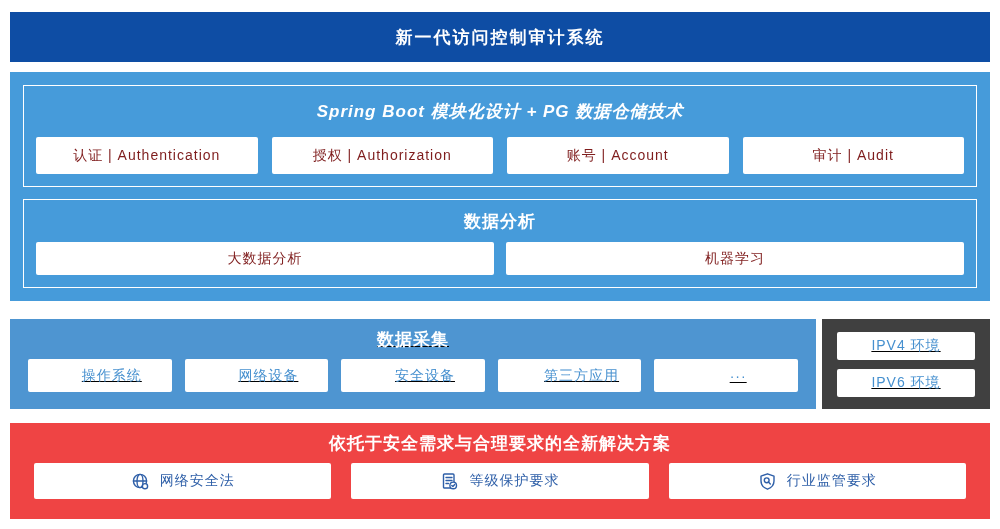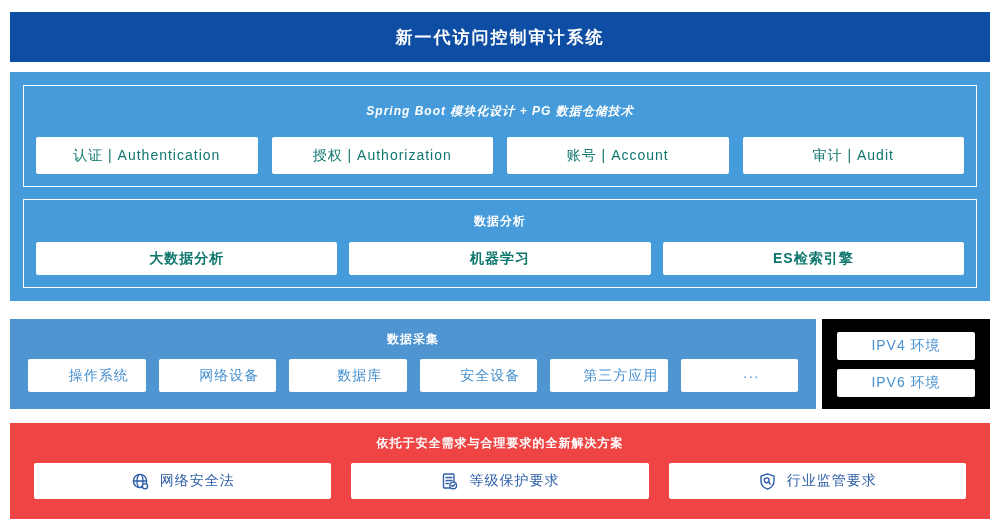--- a/index.html
+++ b/index.html
@@ -19,45 +19,45 @@
     margin-bottom:10px;
   }
 
   
   .platform {
     background:#469bda; padding:13px; margin-bottom:18px;
     display:flex; flex-direction:column; gap:12px;
   }
   .panel { border:1.5px solid #ffffff; padding:0 12px 12px 12px; }
   .panel-title {
-    color:#ffffff; font-weight:bold; font-size:12px; letter-spacing:1px;
+    color:#ffffff; font-weight:bold; font-size:17px; letter-spacing:1px;
     display:flex; align-items:center; justify-content:center; 
   }
   .panel-a .panel-title { height:51px; font-style:italic; }
   .panel-b .panel-title { height:42px; }
   .items-row { display:flex; gap:14px; }
   .white-box {
     background:#ffffff; border-radius:2px; flex:1;
     display:flex; align-items:center; justify-content:center;
-    font-size:14px; color:#0f766e; letter-spacing:1px;
+    font-size:14px; color:#7f1d1d; letter-spacing:1px;
   }
   .panel-a .white-box { height:37px; }
   .panel-b .items-row { gap:12px; }
-  .panel-b .white-box { height:33px;font-weight:bold; }
+  .panel-b .white-box { height:33px; }
 
   
-  .mid-row { display:flex; gap:6px; margin-bottom:14px; }
+  .mid-row { display:flex; gap:6px; margin-bottom:14px;text-decoration:underline; }
   .collection {
     flex:1; background:#4e95d1; height:90px; padding:0 18px 17px 18px;
   }
   .collection .panel-title { height:40px; }
   .collection .items-row { gap:13px; }
   .collection .white-box { height:33px; color:#4690cf;padding-left:24px; }
   .env-panel {
-    width:168px; background:#000000; height:90px;
+    width:168px; background:#404040; height:90px;
     display:flex; flex-direction:column; justify-content:center;
     gap:9px; padding:0 15px;
   }
   .env-panel .white-box { height:28px; flex:none; color:#4690cf; }
 
   
   .solution { background:#ef4444; height:96px; padding:0 24px 20px 24px; }
   .solution .panel-title { height:40px; }
   .solution .items-row { gap:20px; }
   .solution .white-box { height:36px; color:#2e5fa8; gap:10px; letter-spacing:1px; }
@@ -84,34 +84,32 @@
         <div class="white-box">账号 | Account</div>
         <div class="white-box">审计 | Audit</div>
       </div>
     </div>
 
     <div class="panel panel-b">
       <div class="panel-title">数据分析</div>
       <div class="items-row">
         <div class="white-box">大数据分析</div>
         <div class="white-box">机器学习</div>
-        <div class="white-box">ES检索引擎</div>
       </div>
     </div>
 
   </div>
 
   <div class="mid-row">
 
     <div class="collection">
       <div class="panel-title">数据采集</div>
       <div class="items-row">
         <div class="white-box">操作系统</div>
         <div class="white-box">网络设备</div>
-        <div class="white-box">数据库</div>
         <div class="white-box">安全设备</div>
         <div class="white-box">第三方应用</div>
         <div class="white-box">···</div>
       </div>
     </div>
 
     <div class="env-panel">
       <div class="white-box">IPV4 环境</div>
       <div class="white-box">IPV6 环境</div>
     </div>

